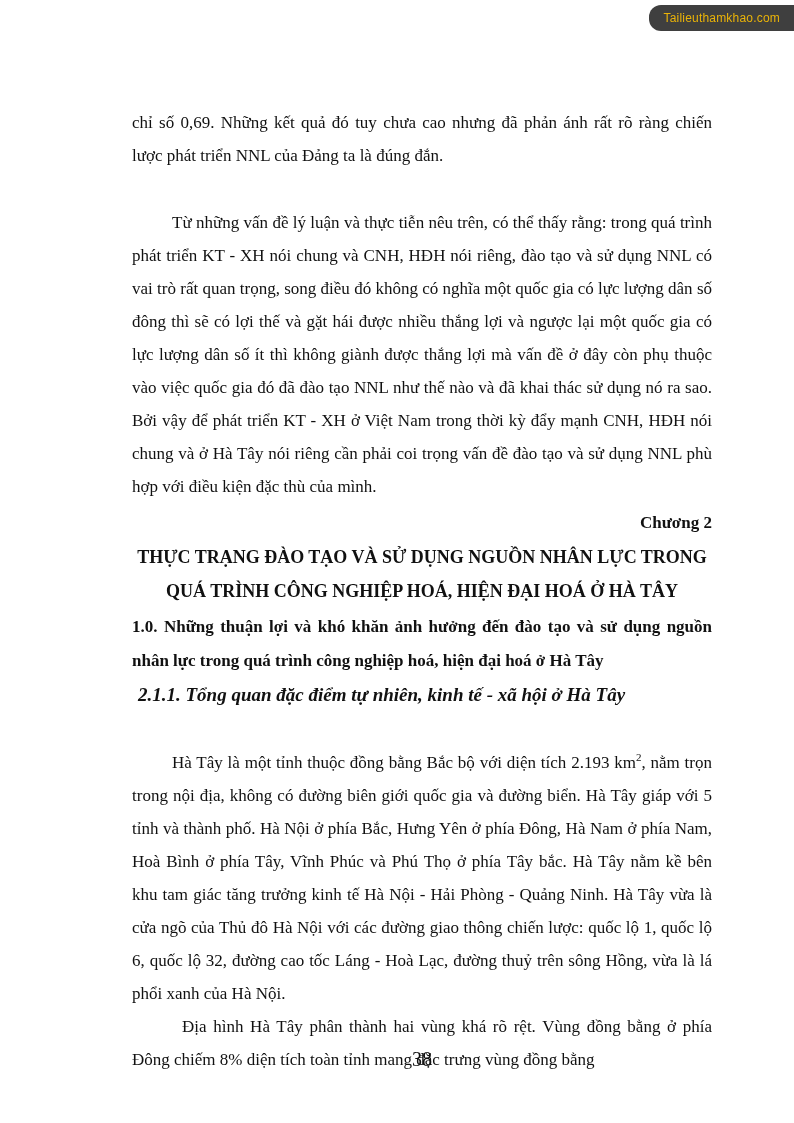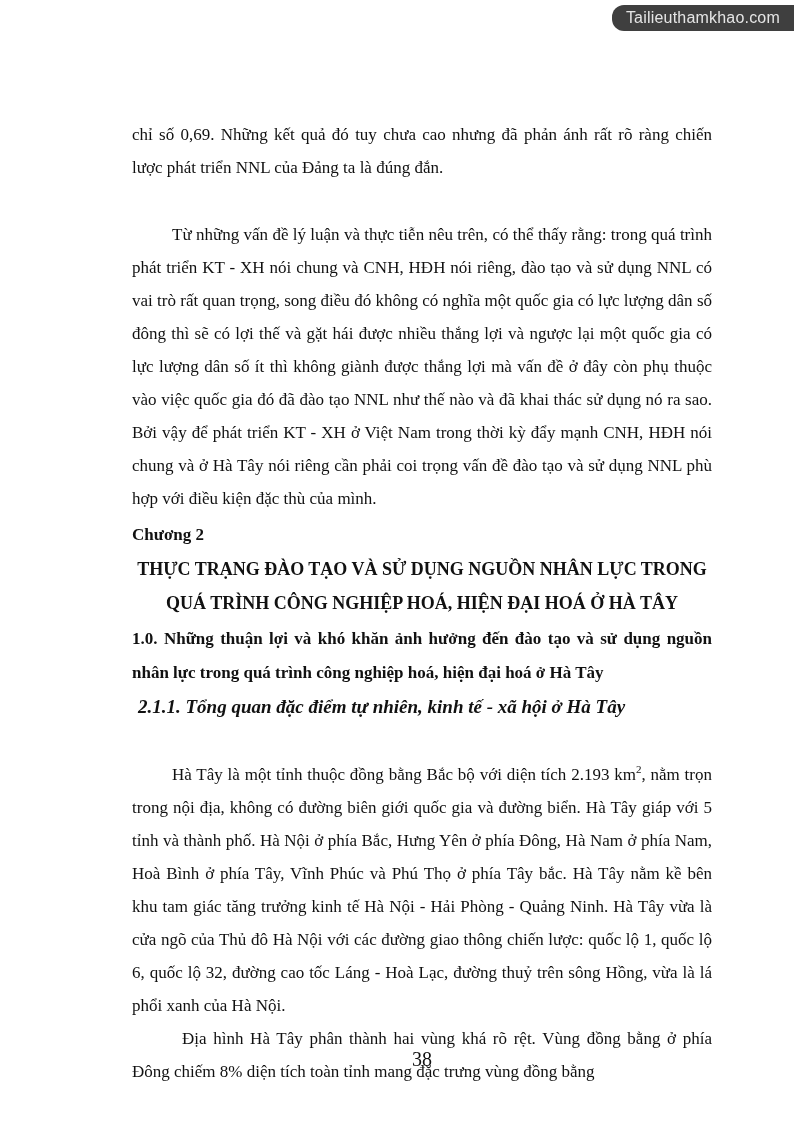--- a/index.html
+++ b/index.html
@@ -12,43 +12,43 @@
     background: #ffffff;
     overflow: hidden;
     font-family: "Liberation Serif", "DejaVu Serif", serif;
     color: #111111;
   }
   .watermark {
     position: absolute;
     top: 5px;
     right: 0;
     background: #3f3f3f;
-    color: #e5e5e5;
+    color: #eab308;
     font-family: "Liberation Sans", "DejaVu Sans", sans-serif;
-    font-size: 16px;
+    font-size: 12px;
     line-height: 16px;
     padding: 5px 14px 5px 14px;
     border-radius: 12px 0 0 12px;
     letter-spacing: 0.2px;
     margin-left: 36px;
   }
   .body-text {
     position: absolute;
-    top: 118px;
+    top: 106px;
     left: 132px;
     width: 580px;
     font-size: 17px;
     line-height: 33px;
     text-align: justify;
   }
   .para { text-align: justify; }
   .para.indent { text-indent: 40px; margin-top: 34px; }
   .para.indent-large { text-indent: 50px; }
   .chapter-label {
-    text-align: left;
+    text-align: right;
     font-weight: bold;
     font-size: 17px;
     line-height: 34px;
     margin-top: 3px;
   }
   .chapter-title {
     text-align: center;
     font-weight: bold;
     font-size: 18px;
     line-height: 34px;

